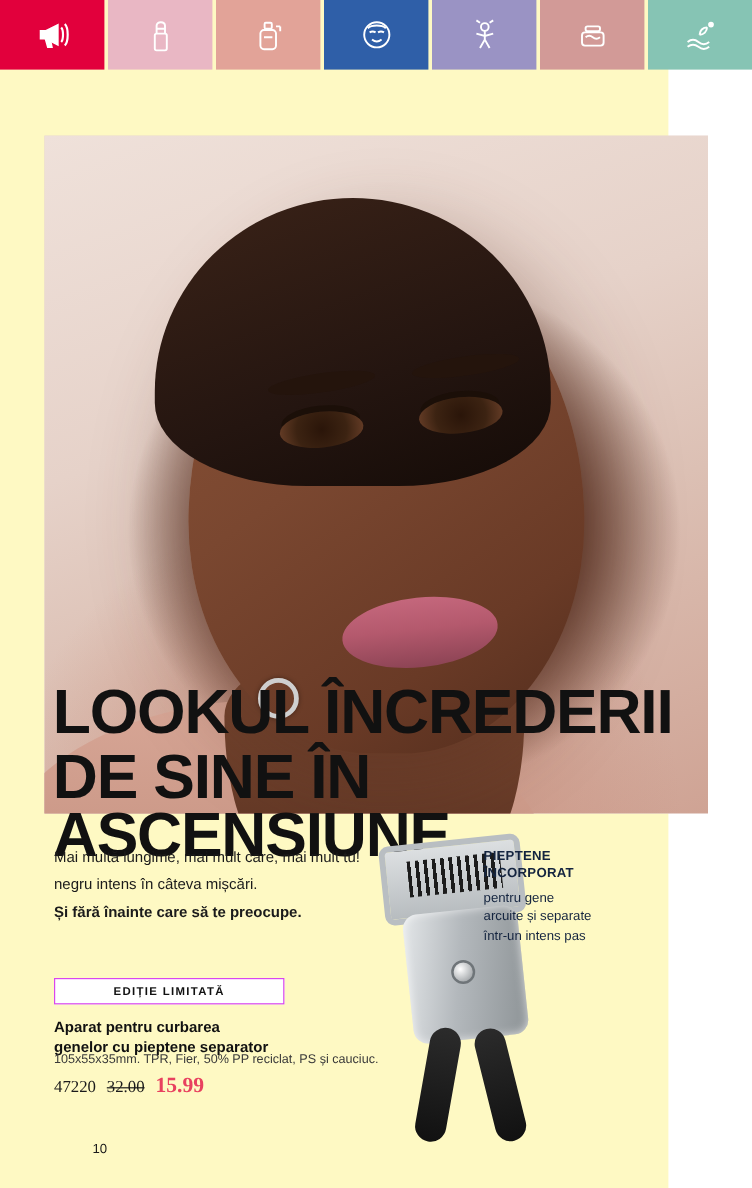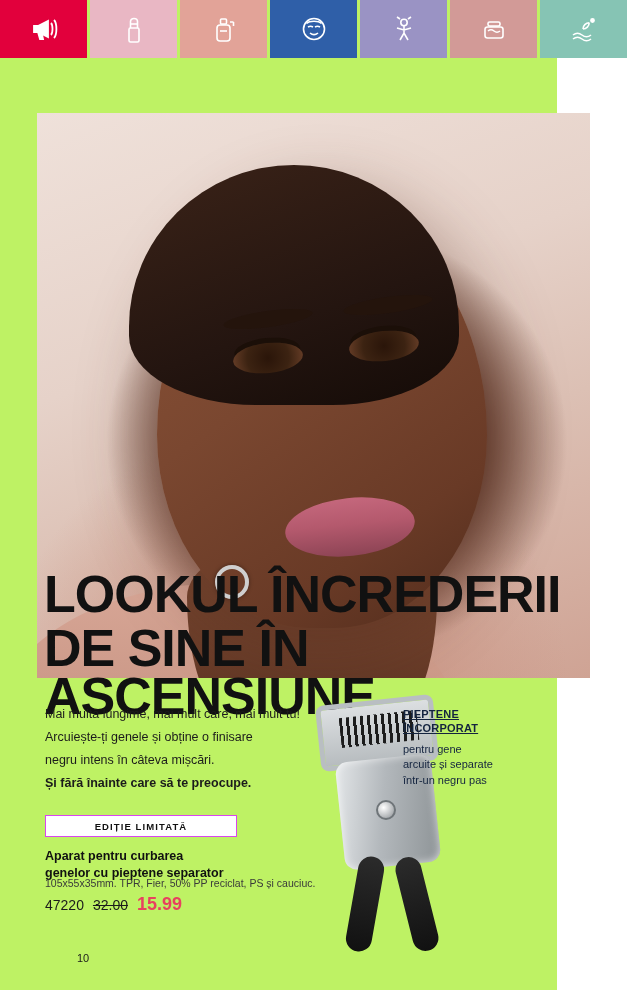--- a/index.html
+++ b/index.html
@@ -5,21 +5,21 @@
   * { box-sizing: border-box; margin: 0; padding: 0; }
   html, body {
     width: 627px; height: 990px;
     background: #ffffff;
     font-family: "Liberation Sans", sans-serif;
     overflow: hidden;
   }
   .page {
     position: relative;
     width: 557px; height: 990px;
-    background: #bef264;
+    background: #fef9c3;
   }
 
   
   .tabs {
     position: absolute;
     top: 0; left: 0;
     width: 627px;
     height: 58px;
     display: flex;
     gap: 3px;
@@ -149,21 +149,20 @@
     width: 118px;
     color: #14243f;
     font-size: 11px;
     line-height: 1.42;
   }
   .feature .feat-title {
     font-weight: bold;
     letter-spacing: .2px;
     margin-bottom: 6px;
     line-height: 1.25;
-    text-decoration: underline;
   }
 
   
   .product {
     position: absolute;
     left: 300px; top: 688px;
     width: 280px; height: 270px;
   }
   .curler-comb {
     position: absolute;
@@ -239,20 +238,21 @@
     width: 320px;
     font-size: 10.5px;
     color: #3a3a3a;
   }
   .price-row {
     position: absolute;
     left: 45px; top: 894px;
     display: flex;
     align-items: baseline;
     gap: 9px;
+    font-family: Liberation Serif, serif;
   }
   .sku { font-size: 14px; color: #1b1b1b; }
   .old-price {
     font-size: 14px; color: #1b1b1b;
     text-decoration: line-through;
   }
   .new-price {
     font-size: 18px;
     font-weight: bold;
     color: #e8415f;
@@ -368,42 +368,41 @@
     <div class="eye-r"></div>
     <div class="lips"></div>
     <div class="earring"></div>
   </div>
 
   <div class="headline headline-1">LOOKUL ÎNCREDERII</div>
   <div class="headline headline-2">DE SINE ÎN ASCENSIUNE</div>
 
   <div class="copy">
     <div>Mai multă lungime, mai mult care, mai mult tu!</div>
-    <div>Arcuiește-ți genele și obține o finisare</div>
     <div>negru intens în câteva mișcări.</div>
     <div class="bold">Și fără înainte care să te preocupe.</div>
   </div>
 
   <div class="product">
     <div class="curler-comb"></div>
     <div class="comb-teeth"></div>
     <div class="curler-body"></div>
     <div class="curler-pivot"></div>
     <div class="handle-a"></div>
     <div class="handle-b"></div>
   </div>
 
   <div class="feature">
     <div class="feat-title">
       <div>PIEPTENE</div>
       <div>ÎNCORPORAT</div>
     </div>
     <div>pentru gene</div>
     <div>arcuite și separate</div>
-    <div>într-un negru pas</div>
+    <div>într-un intens pas</div>
   </div>
 
   <div class="ribbon">EDIȚIE LIMITATĂ</div>
 
   <div class="prod-name">
     <div>Aparat pentru curbarea</div>
     <div>genelor cu pieptene separator</div>
   </div>
   <div class="prod-spec">105x55x35mm. TPR, Fier, 50% PP reciclat, PS și cauciuc.</div>
 

